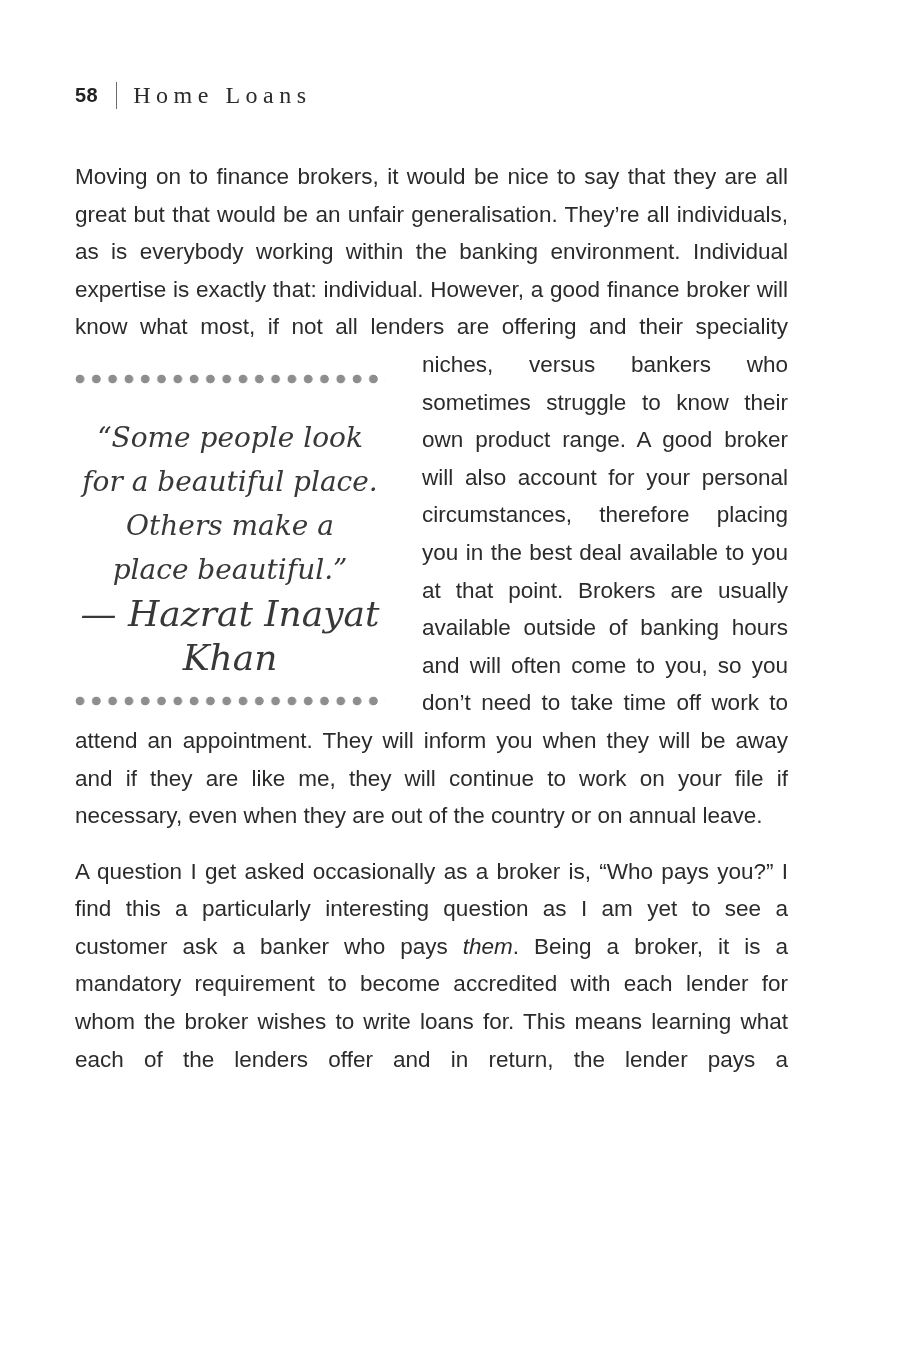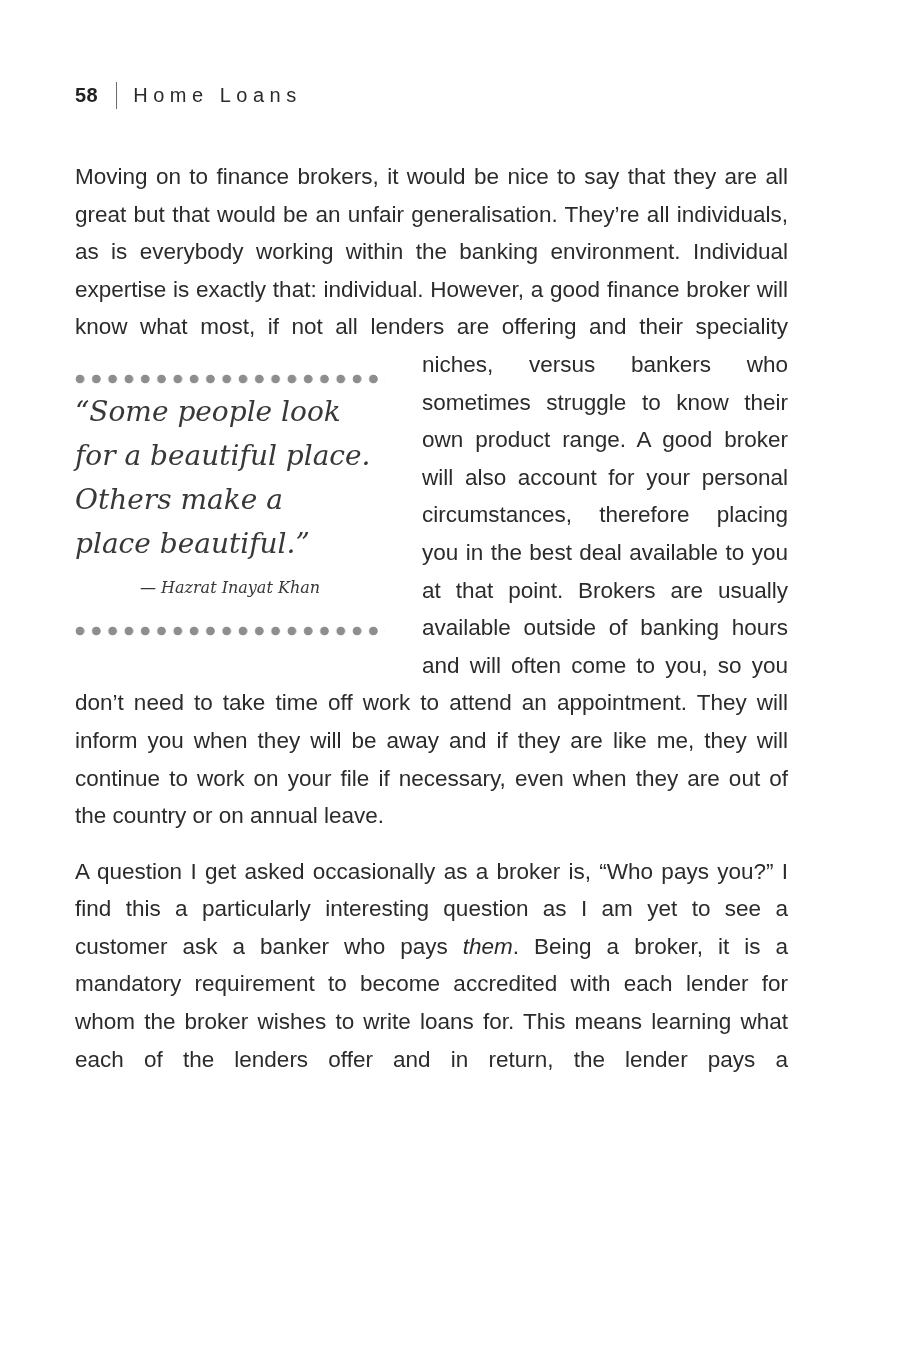--- a/index.html
+++ b/index.html
@@ -20,22 +20,22 @@
   }
   .page-number {
     font-size: 20px; font-weight: 700; color: #222222;
     letter-spacing: 0.5px;
   }
   .header-divider {
     display: inline-block; width: 1px; height: 27px;
     background: #6b6b6b; margin: 0 16px 0 18px;
   }
   .running-title {
-    font-family: Liberation Sans, sans-serif;
-    font-size: 20px; letter-spacing: 5.5px; color: #2b2b2b;
+    font-family: Liberation Serif, serif;
+    font-size: 24px; letter-spacing: 5.5px; color: #2b2b2b;
   }
   
   main { margin-top: 48px; }
   p.body-para {
     font-size: 22.5px; line-height: 37.6px;
     text-align: justify;
     margin: 0 0 18px 0;
     hyphens: none; -webkit-hyphens: none;
     color: #2b2b2b;
   }
@@ -51,33 +51,34 @@
     padding: 28px 0 6px 0;
   }
   .dots {
     display: block; height: 10px;
     background-image: radial-gradient(circle at 5px 5px, #8e8e8e 4px, rgba(0,0,0,0) 4.7px);
     background-size: 16.3px 10px;
     background-repeat: repeat-x;
   }
   .pq-text {
     display: block;
-    margin: 6px 0 0 0;
+    margin: 32px 0 0 0;
     font-family: "DejaVu Serif", serif;
     font-style: italic;
     font-size: 28px; line-height: 44px;
     color: #383838;
+    text-align: center;
     white-space: pre-line;
   }
   .pq-attr {
     display: block;
     margin: 0 0 16px 0;
     font-family: "DejaVu Serif", serif;
     font-style: italic;
-    font-size: 16px; line-height: 44px;
+    font-size: 36px; line-height: 44px;
     color: #383838;
     text-align: center;
   }
 </style>
 </head>
 <body>
 
 <div class="page">
 
   <header class="page-header">

